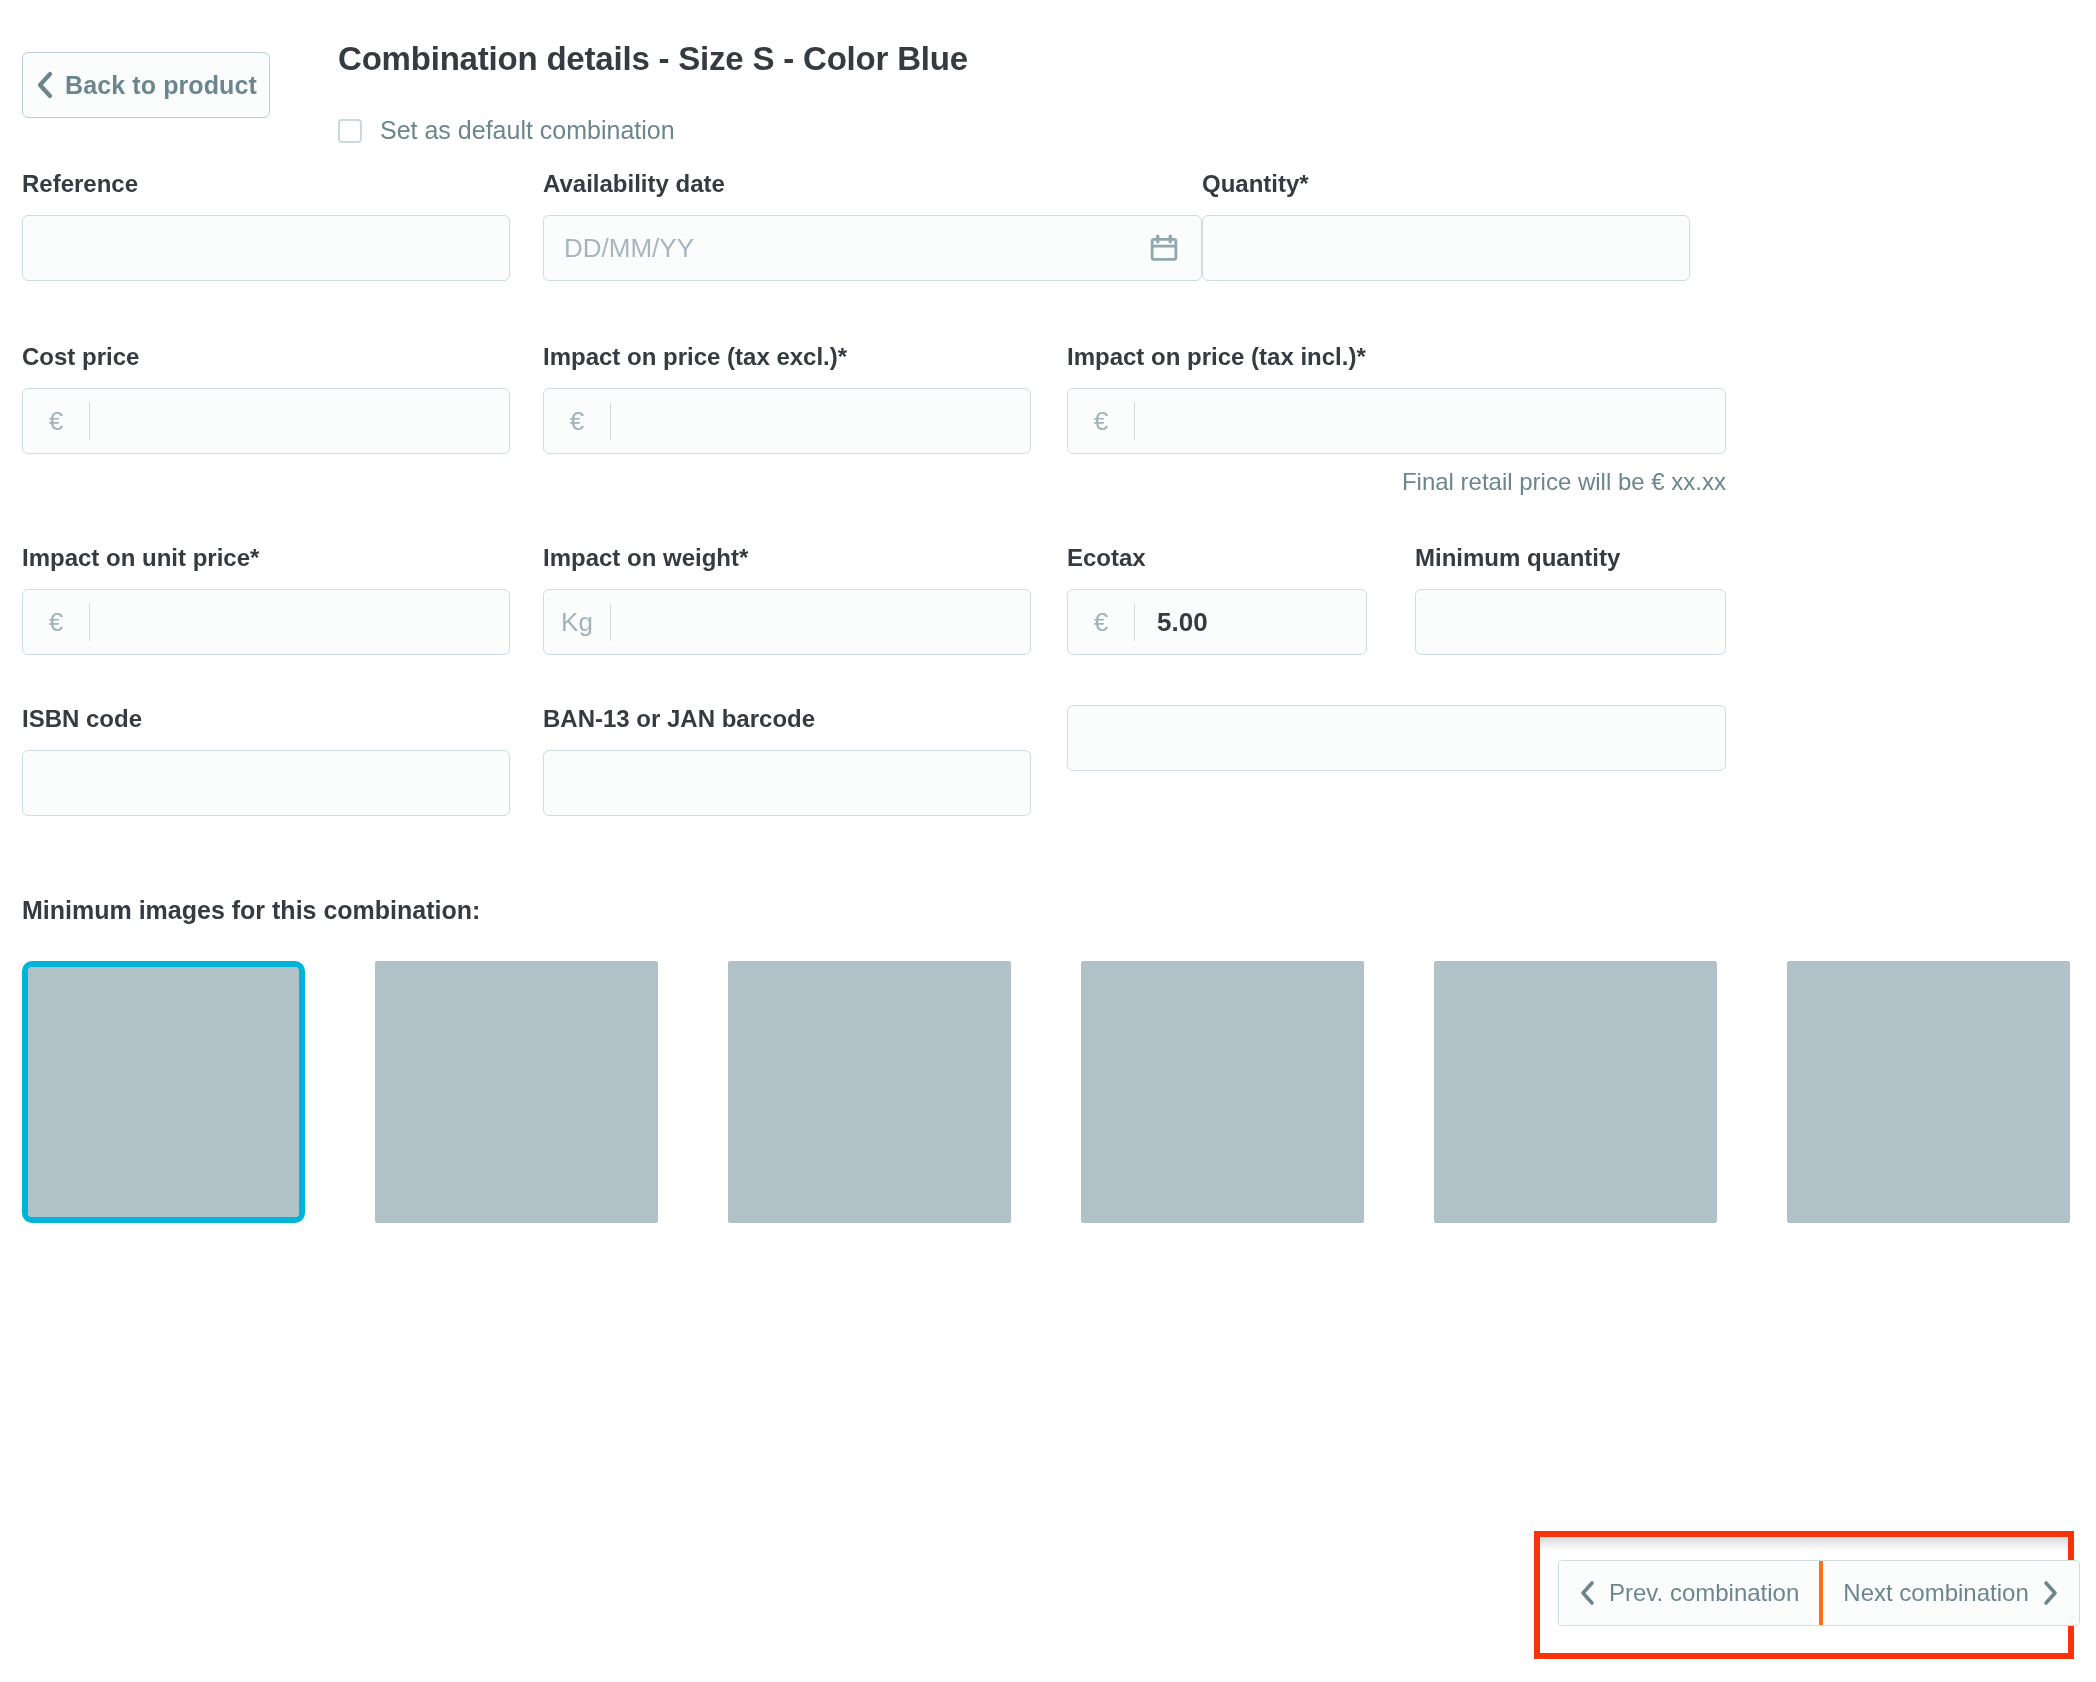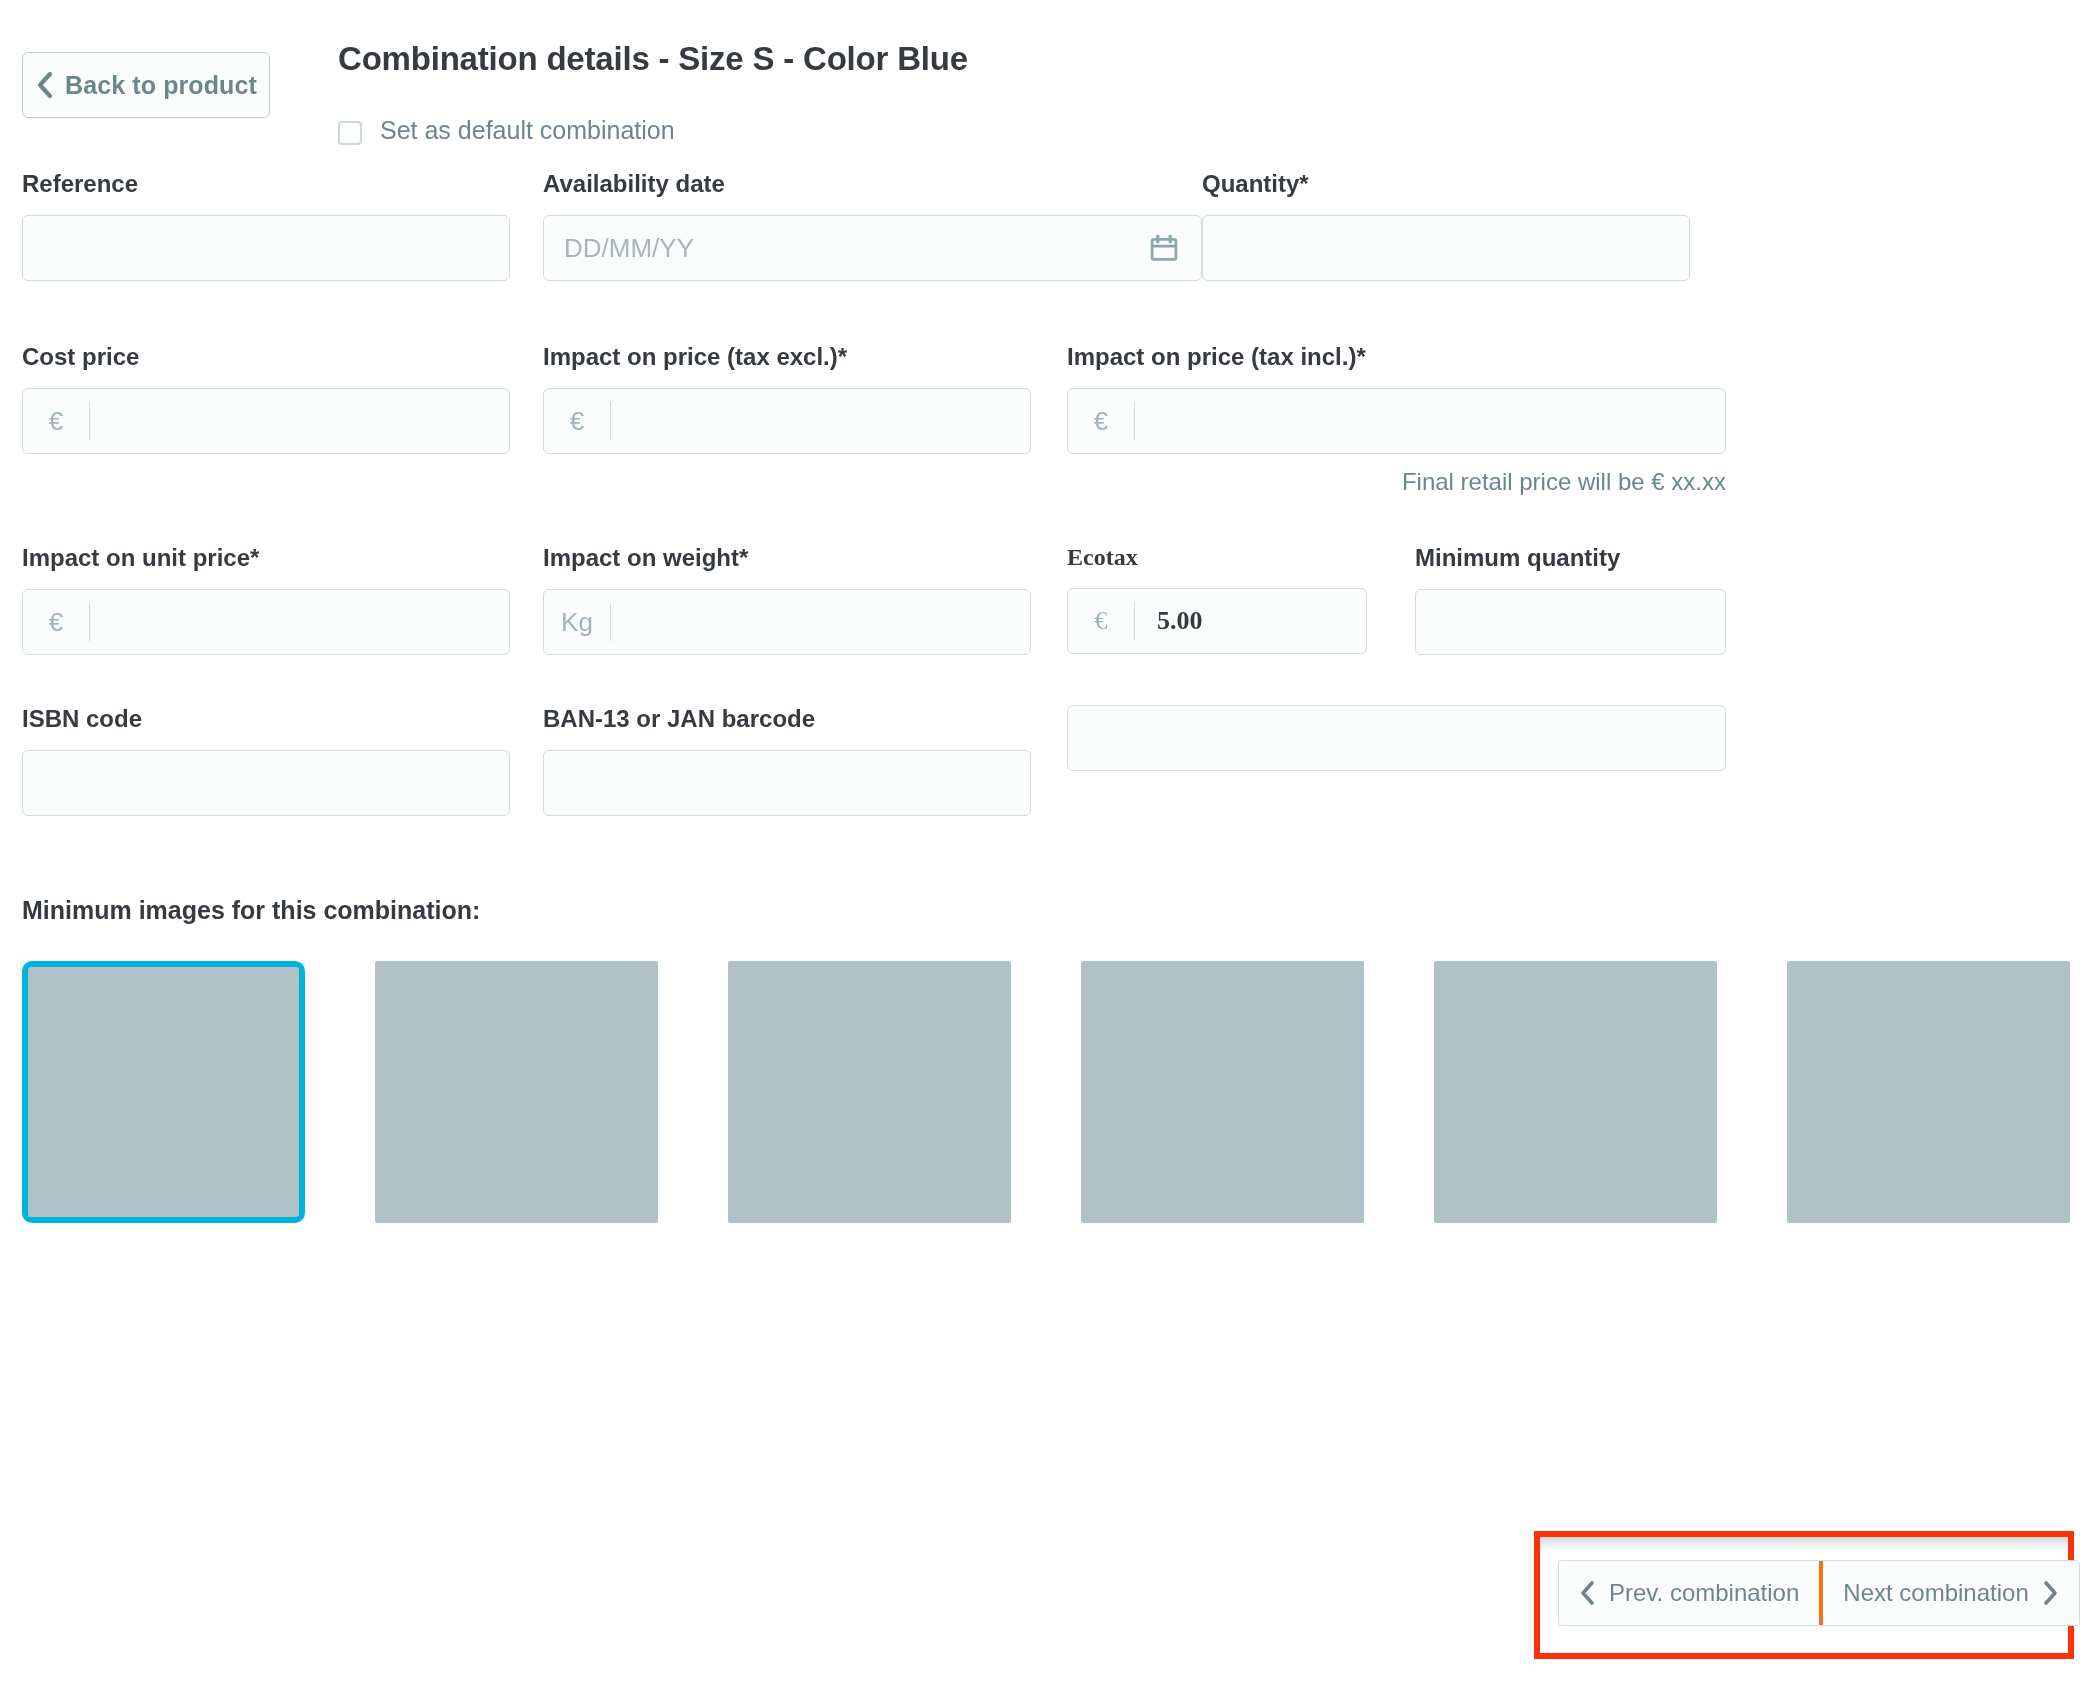--- a/index.html
+++ b/index.html
@@ -35,21 +35,21 @@
   .chev { display: inline-block; line-height: 0; }
   .chev svg { display: block; }
 
   .title {
     position: absolute; left: 316px; top: 40px;
     font-size: 33px; font-weight: 600; color: #363a41; letter-spacing: -.2px;
     white-space: nowrap;
   }
   .default-row {
     position: absolute; left: 316px; top: 116px;
-    display: flex; align-items: flex-end; gap: 18px;
+    display: flex; align-items: center; gap: 18px;
   }
   .chk {
     width: 24px; height: 24px; border: 2px solid #cbd8dc;
     border-radius: 4px; background: #fff; cursor: pointer; flex: none;
   }
   .default-row .lbl { font-size: 25px; color: #6c868e; white-space: nowrap; }
 
   
   .form { position: relative; }
   .row { display: flex; position: relative; }
@@ -82,21 +82,21 @@
   }
   .helper {
     font-size: 24px; color: #6c868e; text-align: right;
     margin-top: 14px; white-space: nowrap;
   }
 
   
   .c1 { width: 488px; margin-right: 33px; }
   .c2 { width: 488px; margin-right: 36px; }
   .c3 { width: 659px; }
-  .c3a { width: 300px; margin-right: 48px; font-family: Liberation Serif, serif; }
+  .c3a { width: 300px; margin-right: 48px; }
   .c3b { width: 311px; }
 
   .row-1 { margin-top: 0px; }
   .row-2 { margin-top: 62px; }
   .row-3 { margin-top: 48px; }
   .row-4 { margin-top: 50px; }
 
   
   .img-section { margin-top: 80px; }
   .img-title {

